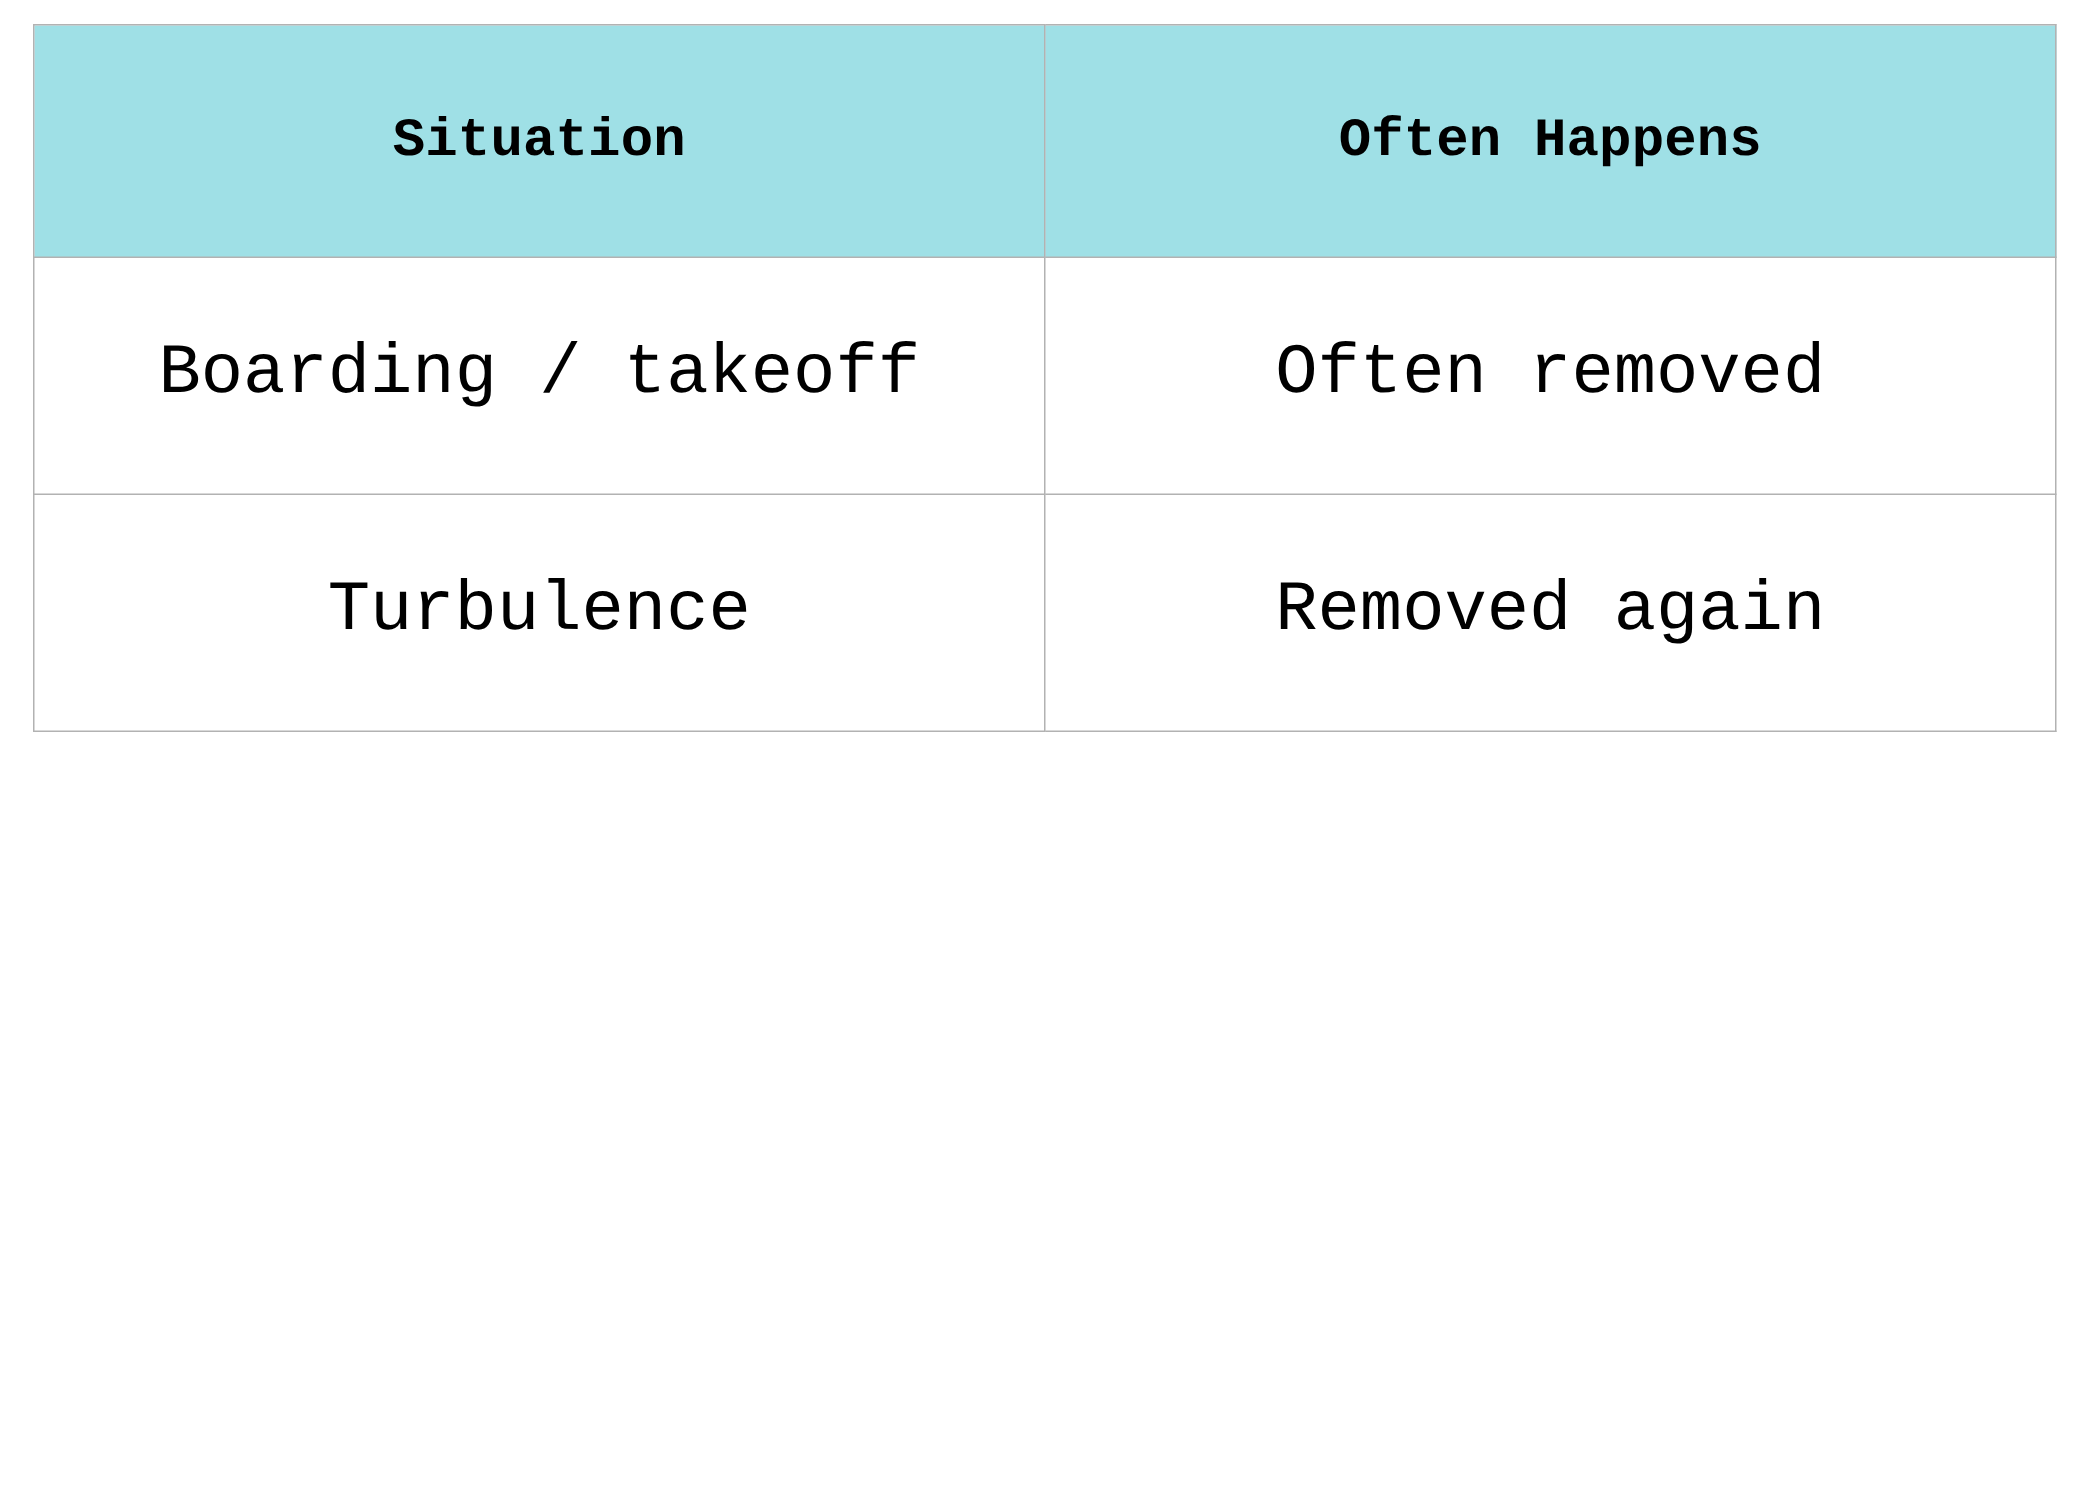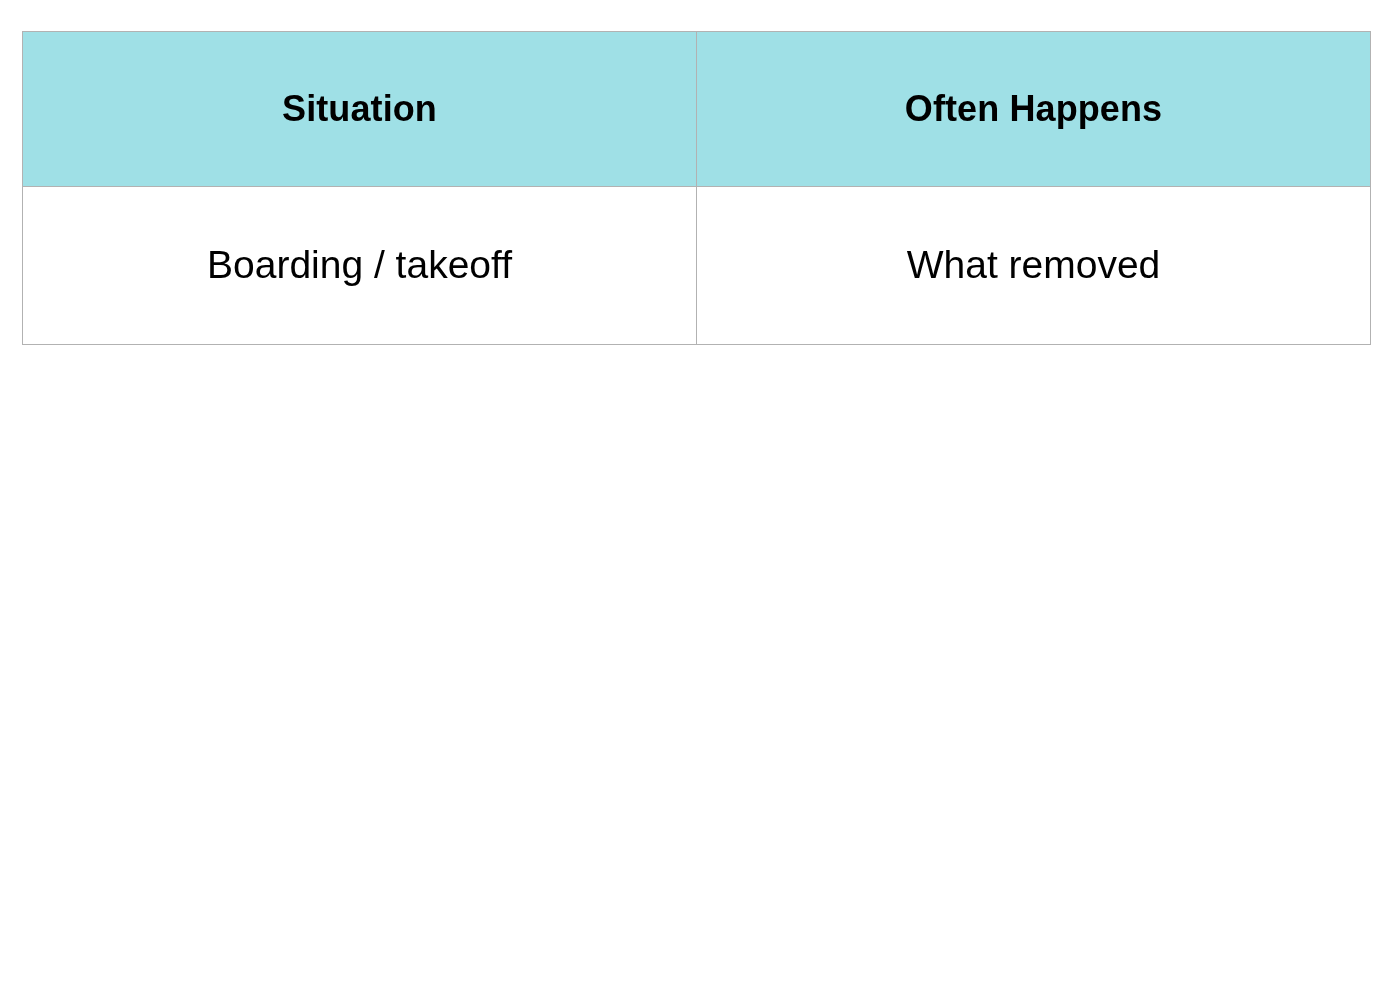--- a/index.html
+++ b/index.html
@@ -18,22 +18,23 @@
     position: relative;
     width: 1390px;
     height: 1008px;
     background: #ffffff;
     overflow: hidden;
   }
 
   .table-wrap {
     position: absolute;
     left: 22px;
-    top: 31px;
+    top: 16px;
     width: 1348px;
+    font-family: Liberation Mono, monospace;
   }
 
   table.data-table {
     width: 1348px;
     border-collapse: collapse;
     table-layout: fixed;
     background: #ffffff;
   }
 
   table.data-table col.col-situation { width: 674px; }
@@ -54,21 +55,21 @@
     background: #9fe0e6;
     font-size: 36px;
     font-weight: bold;
     letter-spacing: 0.1px;
     line-height: 1.15;
   }
 
   table.data-table tbody td {
     height: 158px;
     background: #ffffff;
-    font-size: 39px;
+    font-size: 47px;
     font-weight: normal;
     line-height: 1.2;
   }
 </style>
 </head>
 <body>
 
 <div class="page">
   <div class="table-wrap">
     <table class="data-table">
@@ -78,18 +79,22 @@
       </colgroup>
       <thead>
         <tr>
           <th>Situation</th>
           <th>Often Happens</th>
         </tr>
       </thead>
       <tbody>
         <tr>
           <td>Boarding / takeoff</td>
-          <td>What removed</td>
+          <td>Often removed</td>
+        </tr>
+        <tr>
+          <td>Turbulence</td>
+          <td>Removed again</td>
         </tr>
       </tbody>
     </table>
   </div>
 </div>
 
 </body></html>

